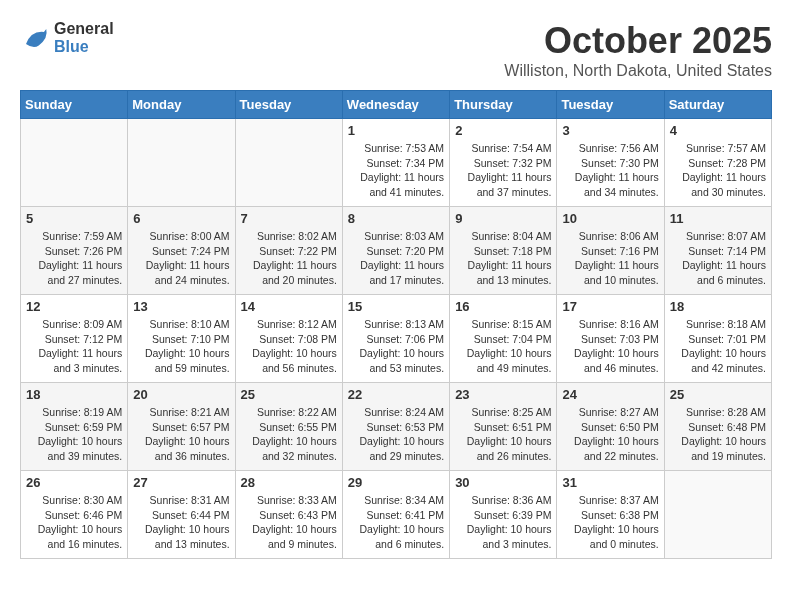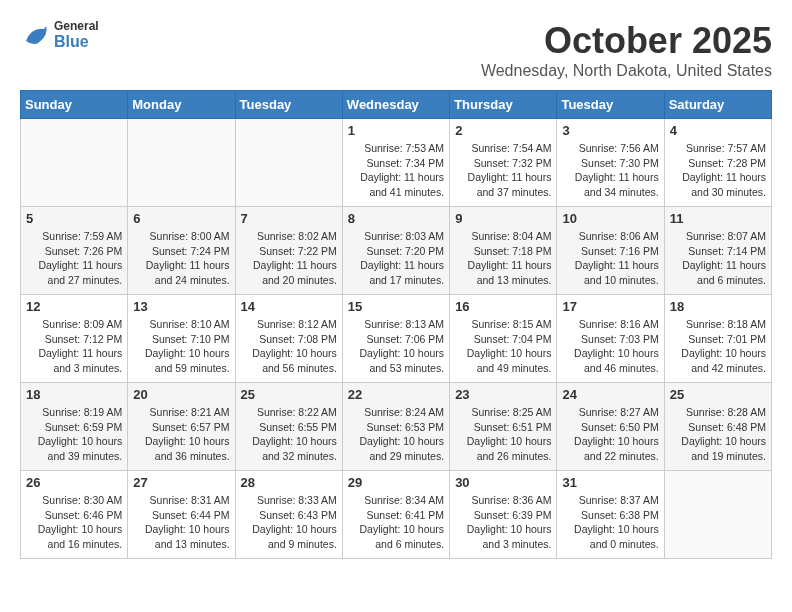--- a/index.html
+++ b/index.html
@@ -81,27 +81,27 @@
   </style>
 </head>
 <body>
 
 <div class="header">
   <div class="logo">
     <svg class="logo-bird" viewBox="0 0 40 40" xmlns="http://www.w3.org/2000/svg">
       <path d="M8 28 Q15 10 32 12 Q28 20 20 22 Q28 18 35 8 Q38 20 25 30 Q18 35 8 28Z" fill="#3a7ebf"></path>
     </svg>
     <div>
-      <div style="font-size:12px;font-weight:bold;color:#333;line-height:1.1;">General</div>
+      <div style="font-size:16px;font-weight:bold;color:#333;line-height:1.1;">General</div>
       <div style="font-size:16px;font-weight:bold;color:#3a7ebf;line-height:1.1;">Blue</div>
     </div>
   </div>
   <div class="title-block">
     <div class="month-title">October 2025</div>
-    <div class="location">Wednesday, North Dakota, United States</div>
+    <div class="location">Williston, North Dakota, United States</div>
   </div>
 </div>
 
 <table>
   <thead>
     <tr id="thead-row">
     <th>Sunday</th>
         <th>Monday</th>
         <th>Tuesday</th>
         <th>Wednesday</th>

